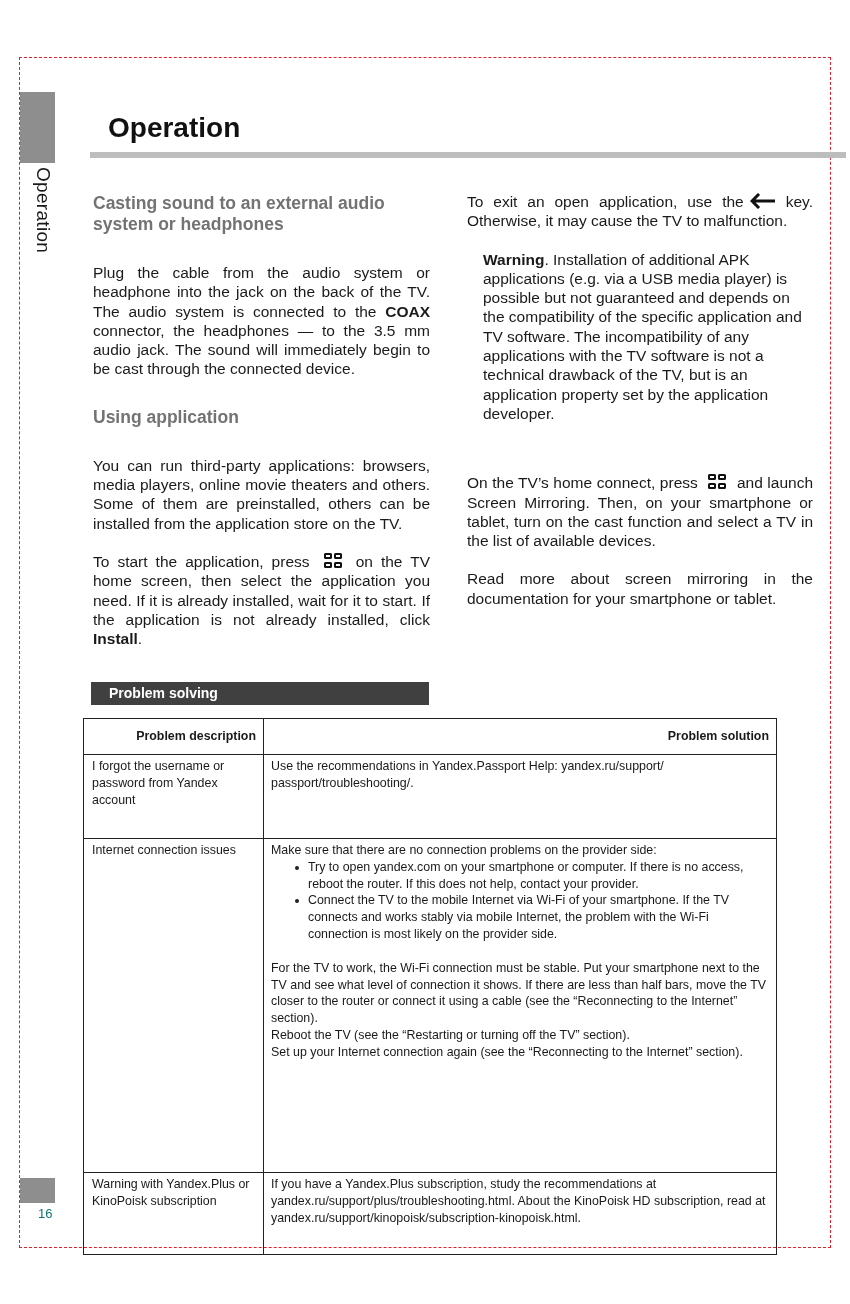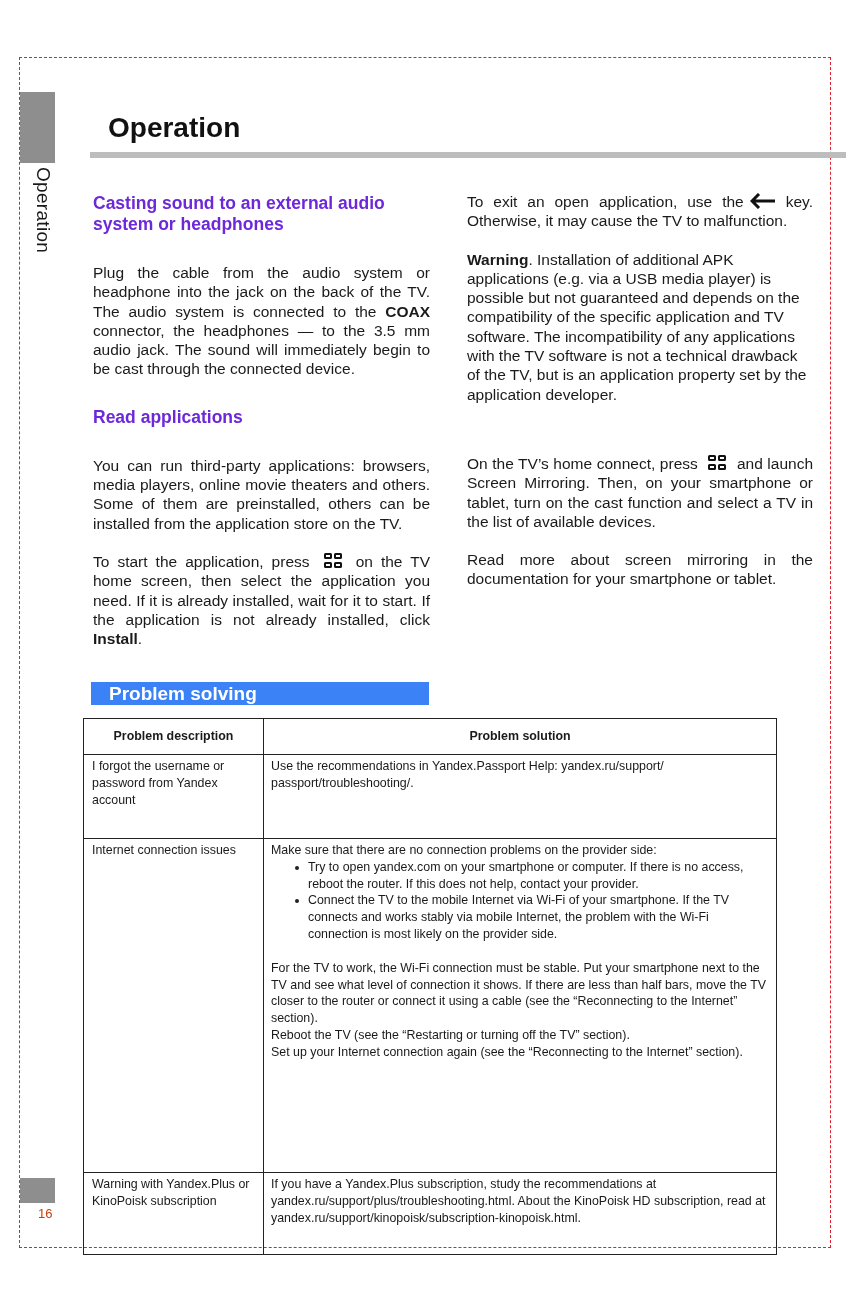--- a/index.html
+++ b/index.html
@@ -26,24 +26,24 @@
     .title-rule {
       position: absolute; left: 90px; top: 152px; width: 756px; height: 6px;
       background: #bdbdbd;
     }
 
     .col { position: absolute; font-size: 15.5px; line-height: 19.3px; color: #1a1a1a; }
     .col-left { left: 93px; top: 193px; width: 337px; }
     .col-right { left: 467px; top: 192px; width: 346px; }
 
     h2.section-heading {
-      font-size: 17.5px; font-weight: bold; line-height: 21px; color: #6d28d9;
+      font-size: 17.5px; font-weight: bold; line-height: 21px; color: #737373;
     }
     p.body { text-align: justify; }
-    p.body.left { text-align: left; }
+    p.body.left { text-align: left; margin-left: 16px; }
     .gap-s { height: 19px; }
     .gap-m { height: 22px; }
     .gap-l { height: 28px; }
 
     .apps-icon {
       display: inline-block; width: 22px; height: 15px; vertical-align: -1px;
       position: relative; margin: 0 4px;
     }
     .apps-icon i {
       position: absolute; width: 8px; height: 6px; border: 2.5px solid #111; border-radius: 1.5px;
@@ -52,68 +52,68 @@
     .apps-icon i:nth-child(2) { left: 12px; top: 0; }
     .apps-icon i:nth-child(3) { left: 2px; top: 9px; }
     .apps-icon i:nth-child(4) { left: 12px; top: 9px; }
 
     .back-icon {
       display: inline-block; width: 26px; height: 16px; vertical-align: -2px; margin: 0 10px 0 6px;
     }
 
     .problem-banner {
       position: absolute; left: 91px; top: 682px; width: 338px; height: 23px;
-      background: #3b82f6; color: #ffffff;
-      font-size: 19px; font-weight: bold; line-height: 23px; padding-left: 18px;
+      background: #404040; color: #ffffff;
+      font-size: 14px; font-weight: bold; line-height: 23px; padding-left: 18px;
     }
 
     table.ps-table {
       position: absolute; left: 83px; top: 718px; width: 694px;
       border-collapse: collapse; font-size: 12.4px; line-height: 16.8px; color: #1a1a1a;
     }
     table.ps-table th, table.ps-table td {
       border: 1.3px solid #222; vertical-align: top; padding: 3px 7px;
     }
-    table.ps-table th { font-weight: bold; text-align: center; vertical-align: middle; height: 36px; }
+    table.ps-table th { font-weight: bold; text-align: right; vertical-align: middle; height: 36px; }
     table.ps-table td.desc { width: 180px; padding-left: 8px; }
     .row-1 td { height: 84px; }
     .row-2 td { height: 334px; }
     .row-3 td { height: 82px; }
     ul.sol-list { list-style: none; margin-left: 24px; }
     ul.sol-list li { position: relative; padding-left: 13px; }
     ul.sol-list li::before {
       content: ""; position: absolute; left: 0; top: 7px; width: 4px; height: 4px; border-radius: 50%; background: #222;
     }
     .sol-gap { height: 17px; }
 
     .footer-tab {
       position: absolute; left: 20px; top: 1178px; width: 35px; height: 25px; background: #8e8e8e;
     }
     .page-number {
-      position: absolute; left: 38px; top: 1206px; font-size: 13px; color: #c2410c;
+      position: absolute; left: 38px; top: 1206px; font-size: 13px; color: #0f766e;
     }
   </style>
 </head>
 <body>
 
 <div class="trim-border"></div>
 <div class="side-tab"></div>
 <div class="side-label">Operation</div>
 
 <h1 class="page-title">Operation</h1>
 <div class="title-rule"></div>
 
 <div class="col col-left">
   <h2 class="section-heading">Casting sound to an external audio system or headphones</h2>
   <div class="gap-l"></div>
   <p class="body">
     <span>Plug the cable from the audio system or headphone into the jack on the back of the TV. The audio system is connected to the </span><b>COAX</b><span> connector, the headphones — to the 3.5 mm audio jack. The sound will immediately begin to be cast through the connected device.</span>
   </p>
   <div class="gap-l"></div>
-  <h2 class="section-heading">Read applications</h2>
+  <h2 class="section-heading">Using application</h2>
   <div class="gap-l"></div>
   <p class="body">You can run third-party applications: browsers, media players, online movie theaters and others. Some of them are preinstalled, others can be installed from the application store on the TV.</p>
   <div class="gap-s"></div>
   <p class="body">
     <span>To start the application, press</span>
     <span class="apps-icon"><i></i><i></i><i></i><i></i></span>
     <span>on the TV home screen, then select the application you need. If it is already installed, wait for it to start. If the application is not already installed, click </span><b>Install</b><span>.</span>
   </p>
 </div>
 

